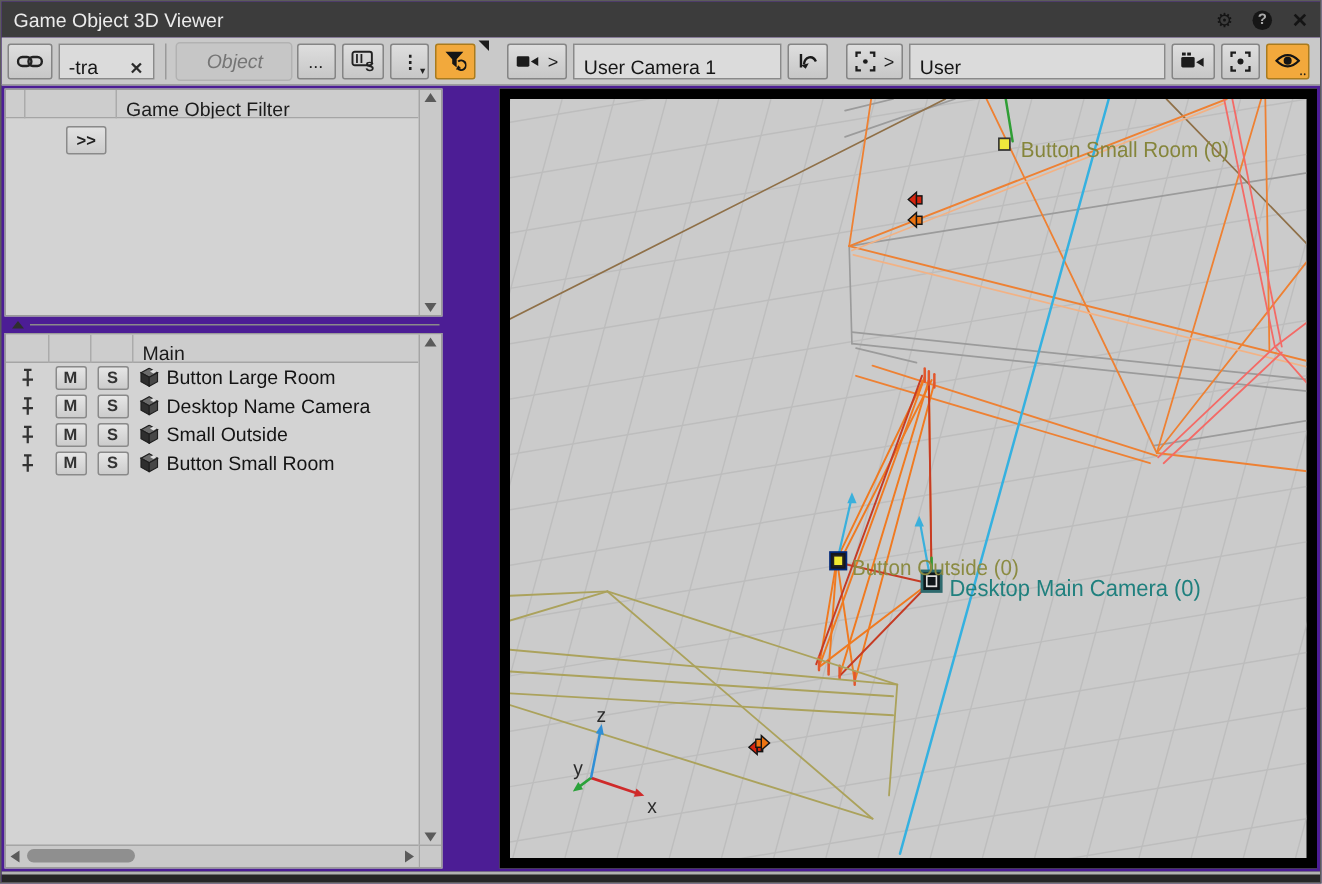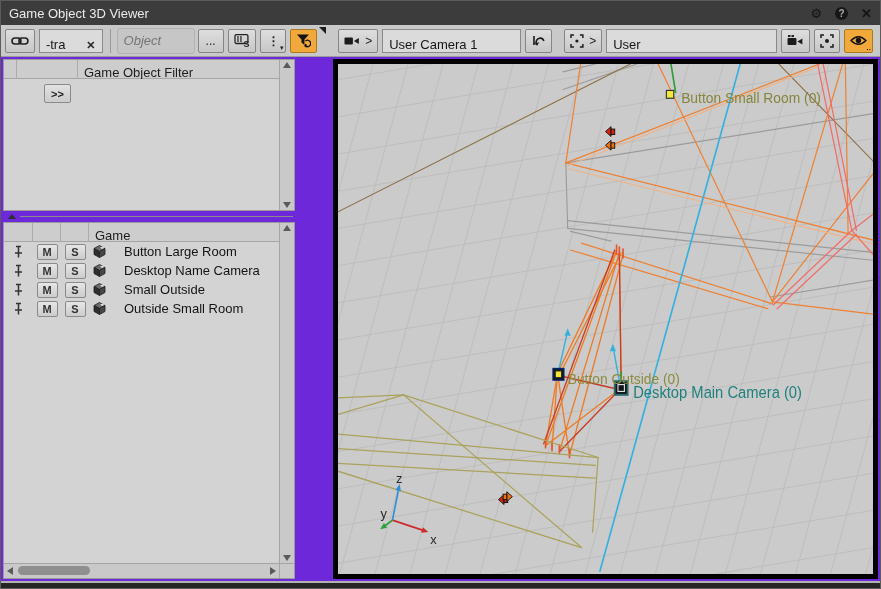--- a/index.html
+++ b/index.html
@@ -1,39 +1,39 @@
 <!DOCTYPE html>
 <html><head>
 <meta charset="utf-8">
 <style>
   * { box-sizing: border-box; margin: 0; padding: 0; }
   html,body { background:#888; }
   body { font-family:"Liberation Sans", sans-serif; }
-  .window{ width:881px; height:589px; border:1px solid #5c5c5c; background:#6d28d9;
+  .window{ width:881px; height:589px; border:1px solid #5c5c5c; background:#4c1d95;
            display:flex; flex-direction:column; overflow:hidden; }
   
   .titlebar{ height:24px; background:#3c3c3c; color:#ebebeb; display:flex; align-items:center;
              padding:0 8px; font-size:13px; flex:0 0 auto; }
   .titlebar .t-icons{ margin-left:auto; display:flex; align-items:center; gap:13px; }
   .t-ico{ color:#141414; font-size:13px; line-height:1; cursor:default; }
   .help-circle{ width:13px; height:13px; border-radius:50%; background:#161616; color:#a9a9a9;
                 font-size:10px; font-weight:bold; display:flex; align-items:center; justify-content:center; }
   
   .toolbar{ height:32px; background:#c9c9c9; border-bottom:1px solid #9c9c9c; display:flex;
             align-items:center; gap:4px; padding:0 4px; flex:0 0 auto; }
   .tb-btn{ height:24px; min-width:26px; border:1px solid #858585; border-radius:2px;
            background:linear-gradient(#dedede,#c7c7c7); display:flex; align-items:center;
            justify-content:center; font-size:12px; color:#1e1e1e; padding:0 5px; position:relative; }
   .tb-btn.active{ background:#f2a93c; border-color:#a97b1e; }
   .tb-field{ height:24px; border:1px solid #8a8a8a; background:#dbdbdb; display:flex;
              align-items:flex-end; padding:0 6px; font-size:13px; color:#161616; }
   .tb-sep{ width:1px; height:24px; background:#9a9a9a; margin:0 3px; }
   .filter-box{ width:64px; justify-content:space-between; }
   .search-box{ width:76px; background:#c6c6c6; color:#8f8f8f; font-style:italic; border:0; height:24px;
-               border-radius:2px; padding:0 4px 0 6px; font-size:13px; outline:1px solid #b2b2b2; }
+               border-radius:2px; padding:0 4px 0 6px; font-size:13px; outline:1px solid #b2b2b2;text-align:center; }
   .clear-x{ font-size:11px; font-weight:bold; color:#2a2a2a; margin-left:4px; }
   .caret{ position:absolute; right:2px; bottom:1px; font-size:7px; color:#222; line-height:1; }
   .corner-tri{ width:0; height:0; border-top:7px solid #1c1c1c; border-left:7px solid transparent;
                align-self:flex-start; margin:2px 2px 0 -2px; }
   .eye-dots{ position:absolute; right:2px; bottom:-1px; font-size:9px; color:#1a1a1a; letter-spacing:-1px; }
   .cam-field{ width:140px; }
   .none-field{ width:172px; }
   
   .main{ flex:1 1 auto; display:flex; padding:2px; gap:2px; min-height:0; }
   .left-col{ width:292px; flex:0 0 auto; display:flex; flex-direction:column; min-height:0; }
@@ -67,23 +67,23 @@
   .tri-up-sm{ width:0; height:0; border-left:4px solid transparent; border-right:4px solid transparent;
               border-bottom:5px solid #2f2f2f; }
   
   .obj-row{ height:19px; display:flex; align-items:center; font-size:13px; color:#141414; }
   .cell{ display:flex; align-items:center; justify-content:center; }
   .pin-cell{ width:29px; }
   .m-cell,.s-cell{ width:28px; }
   .ms-btn{ width:21px; height:16px; border:1px solid #8a8a8a; border-radius:2px;
            background:linear-gradient(#e6e6e6,#cccccc); font-size:11px; font-weight:bold; color:#333;
            font-family:"Liberation Sans",sans-serif; display:flex; align-items:center; justify-content:center; }
-  .name-cell{ justify-content:space-between; gap:18px; padding-left:4px; }
+  .name-cell{ justify-content:space-between; gap:5px; padding-left:4px; }
   
-  .viewport{ flex:1 1 auto; border:5px solid #000000; background:#cbcbcb; position:relative; overflow:hidden;margin-left:36px; }
+  .viewport{ flex:1 1 auto; border:7px solid #000000; background:#cbcbcb; position:relative; overflow:hidden;margin-left:36px; }
   .viewport svg{ position:absolute; inset:0; width:100%; height:100%; }
   .bottom-strip{ flex:0 0 auto; height:7px; background:#262626; border-top:2px solid #b2b2b2; }
 </style>
 </head>
 <body>
 
 <div class="window">
 
   <div class="titlebar">
     <span>Game Object 3D Viewer</span>
@@ -206,21 +206,21 @@
         <div class="tri-up-sm"></div>
         <div class="line"></div>
       </div>
 
       <div class="panel bottom-panel">
         <div class="panel-main">
           <div class="hdr-row">
             <span class="hdr-cell" style="width:29px;"></span>
             <span class="hdr-cell" style="width:28px;"></span>
             <span class="hdr-cell" style="width:28px;"></span>
-            <span class="hdr-cell" style="flex:1; border-right:0;">Game</span>
+            <span class="hdr-cell" style="flex:1; border-right:0;">Main</span>
           </div>
           <div class="panel-body">
   <div class="obj-row">
     <span class="cell pin-cell">
       <svg width="11" height="14" viewBox="0 0 11 14">
         <path d="M3,1.5 H8 M5.5,1.5 V8 M2,8 H9 M5.5,8 V12.5" fill="none" stroke="#333" stroke-width="1.5"></path>
       </svg>
     </span>
     <span class="cell m-cell">
                   <button class="ms-btn">M</button>
@@ -297,21 +297,21 @@
     <span class="cell s-cell">
                   <button class="ms-btn">S</button>
                 </span>
     <span class="cell name-cell">
       <svg width="13" height="13" viewBox="0 0 13 13">
         <polygon points="6.5,0.5 12,3.5 6.5,6.5 1,3.5" fill="#6b6b6b" stroke="#1f1f1f" stroke-width="0.8"></polygon>
         <polygon points="1,3.5 6.5,6.5 6.5,12.5 1,9.5" fill="#2e2e2e" stroke="#1f1f1f" stroke-width="0.8"></polygon>
         <polygon points="12,3.5 6.5,6.5 6.5,12.5 12,9.5" fill="#474747" stroke="#1f1f1f" stroke-width="0.8"></polygon>
         <polygon points="9.3,1.4 11.6,2.7 9.3,4 7,2.7" fill="#dedede"></polygon>
       </svg>
-      <span>Outside Small Room</span>
+      <span>Button Small Room</span>
     </span>
   </div>
 </div>
         </div>
         <div class="vscroll">
           <div class="tri-up"></div>
           <div class="tri-down"></div>
         </div>
         <div class="hscroll">
           <div class="tri-left"></div>

